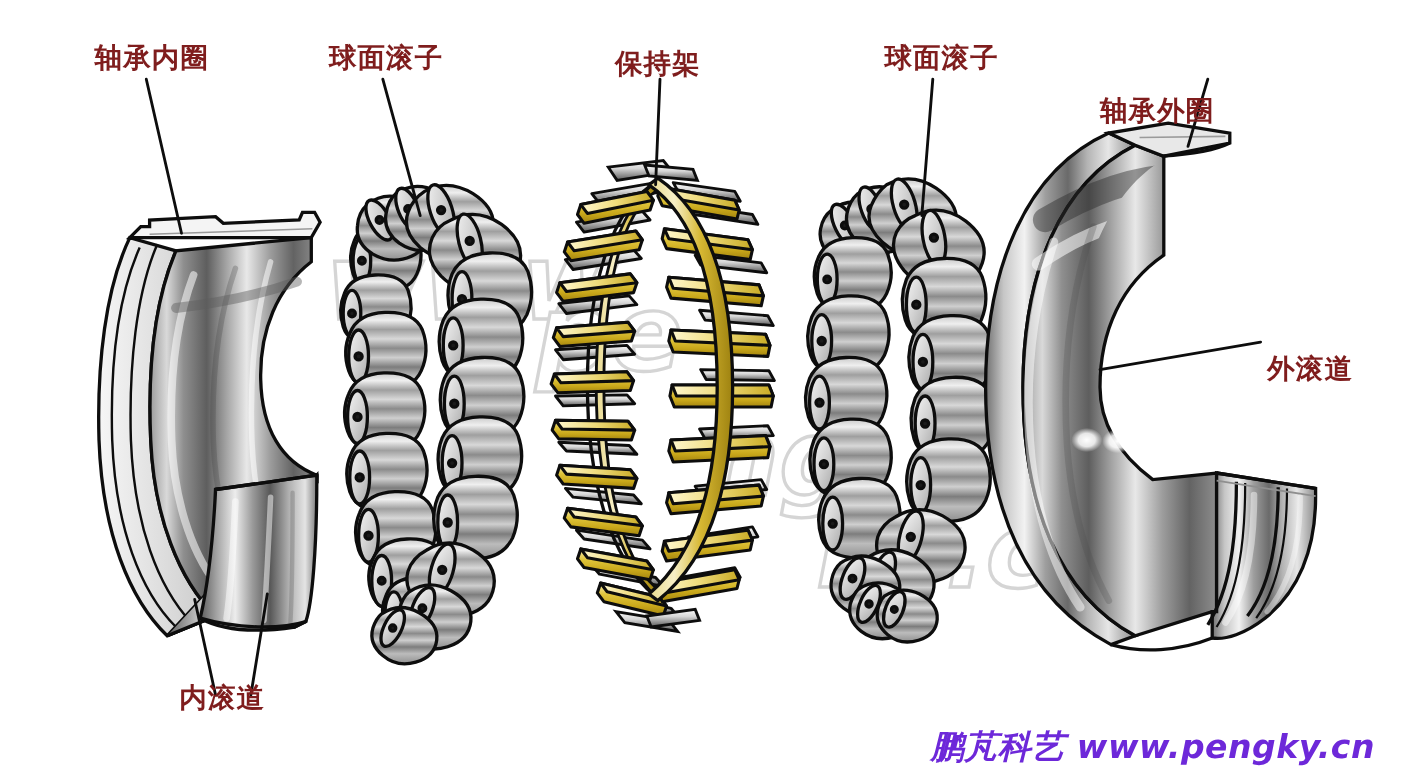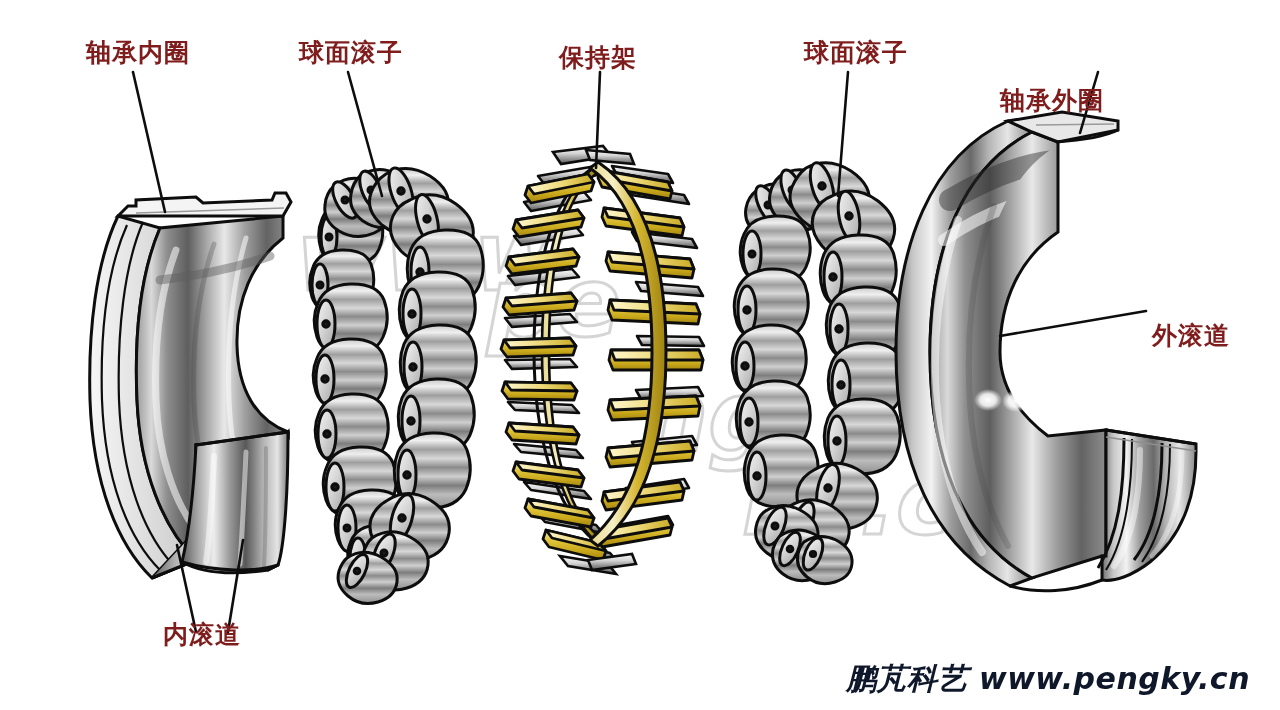--- a/index.html
+++ b/index.html
@@ -41,21 +41,21 @@
   #lbl-inner-race   { left: 163px; top: 618px; }
 
   #watermark-brand {
     position: absolute;
     left: 846px;
     top: 659px;
     font-family: "DejaVu Sans", "Liberation Sans", sans-serif;
     font-size: 30px;
     font-style: italic;
     font-weight: 700;
-    color: #0f172a;
+    color: #6d28d9;
     white-space: nowrap;
     letter-spacing: 0.5px;
   }
 </style>
 </head>
 <body>
 
 <div id="stage">
 
   <svg id="artboard" viewBox="0 0 1280 710">

